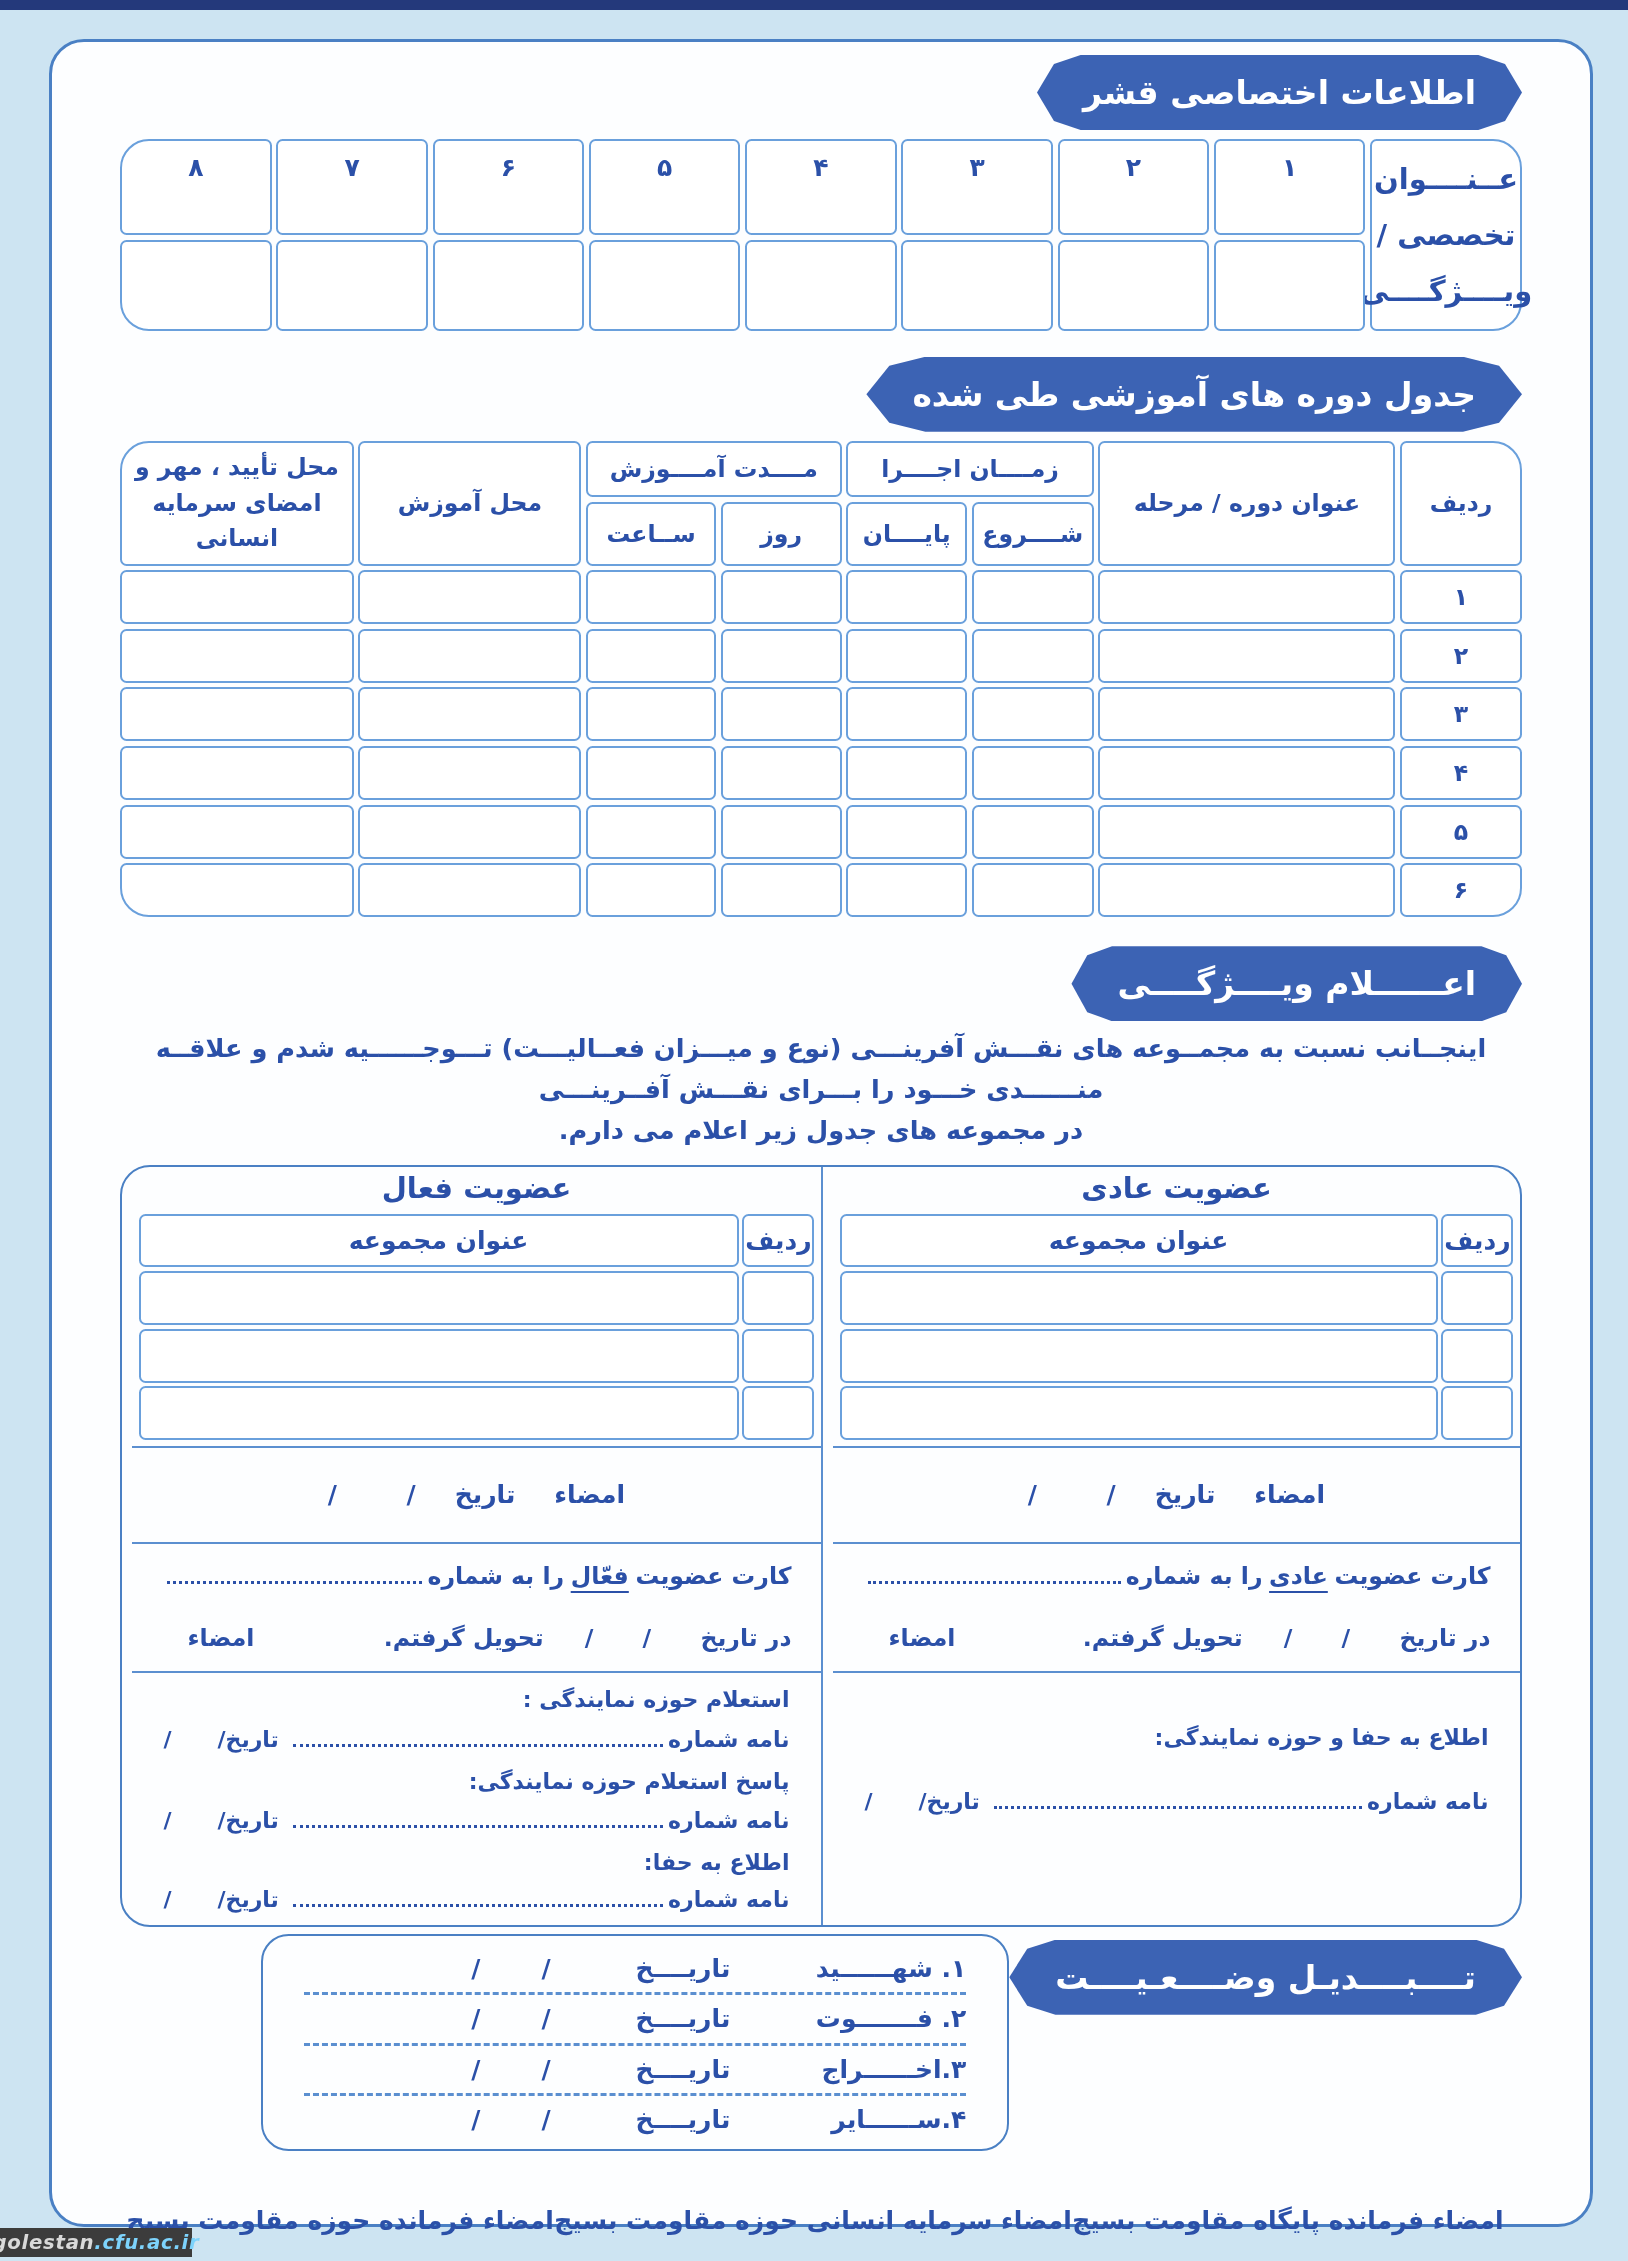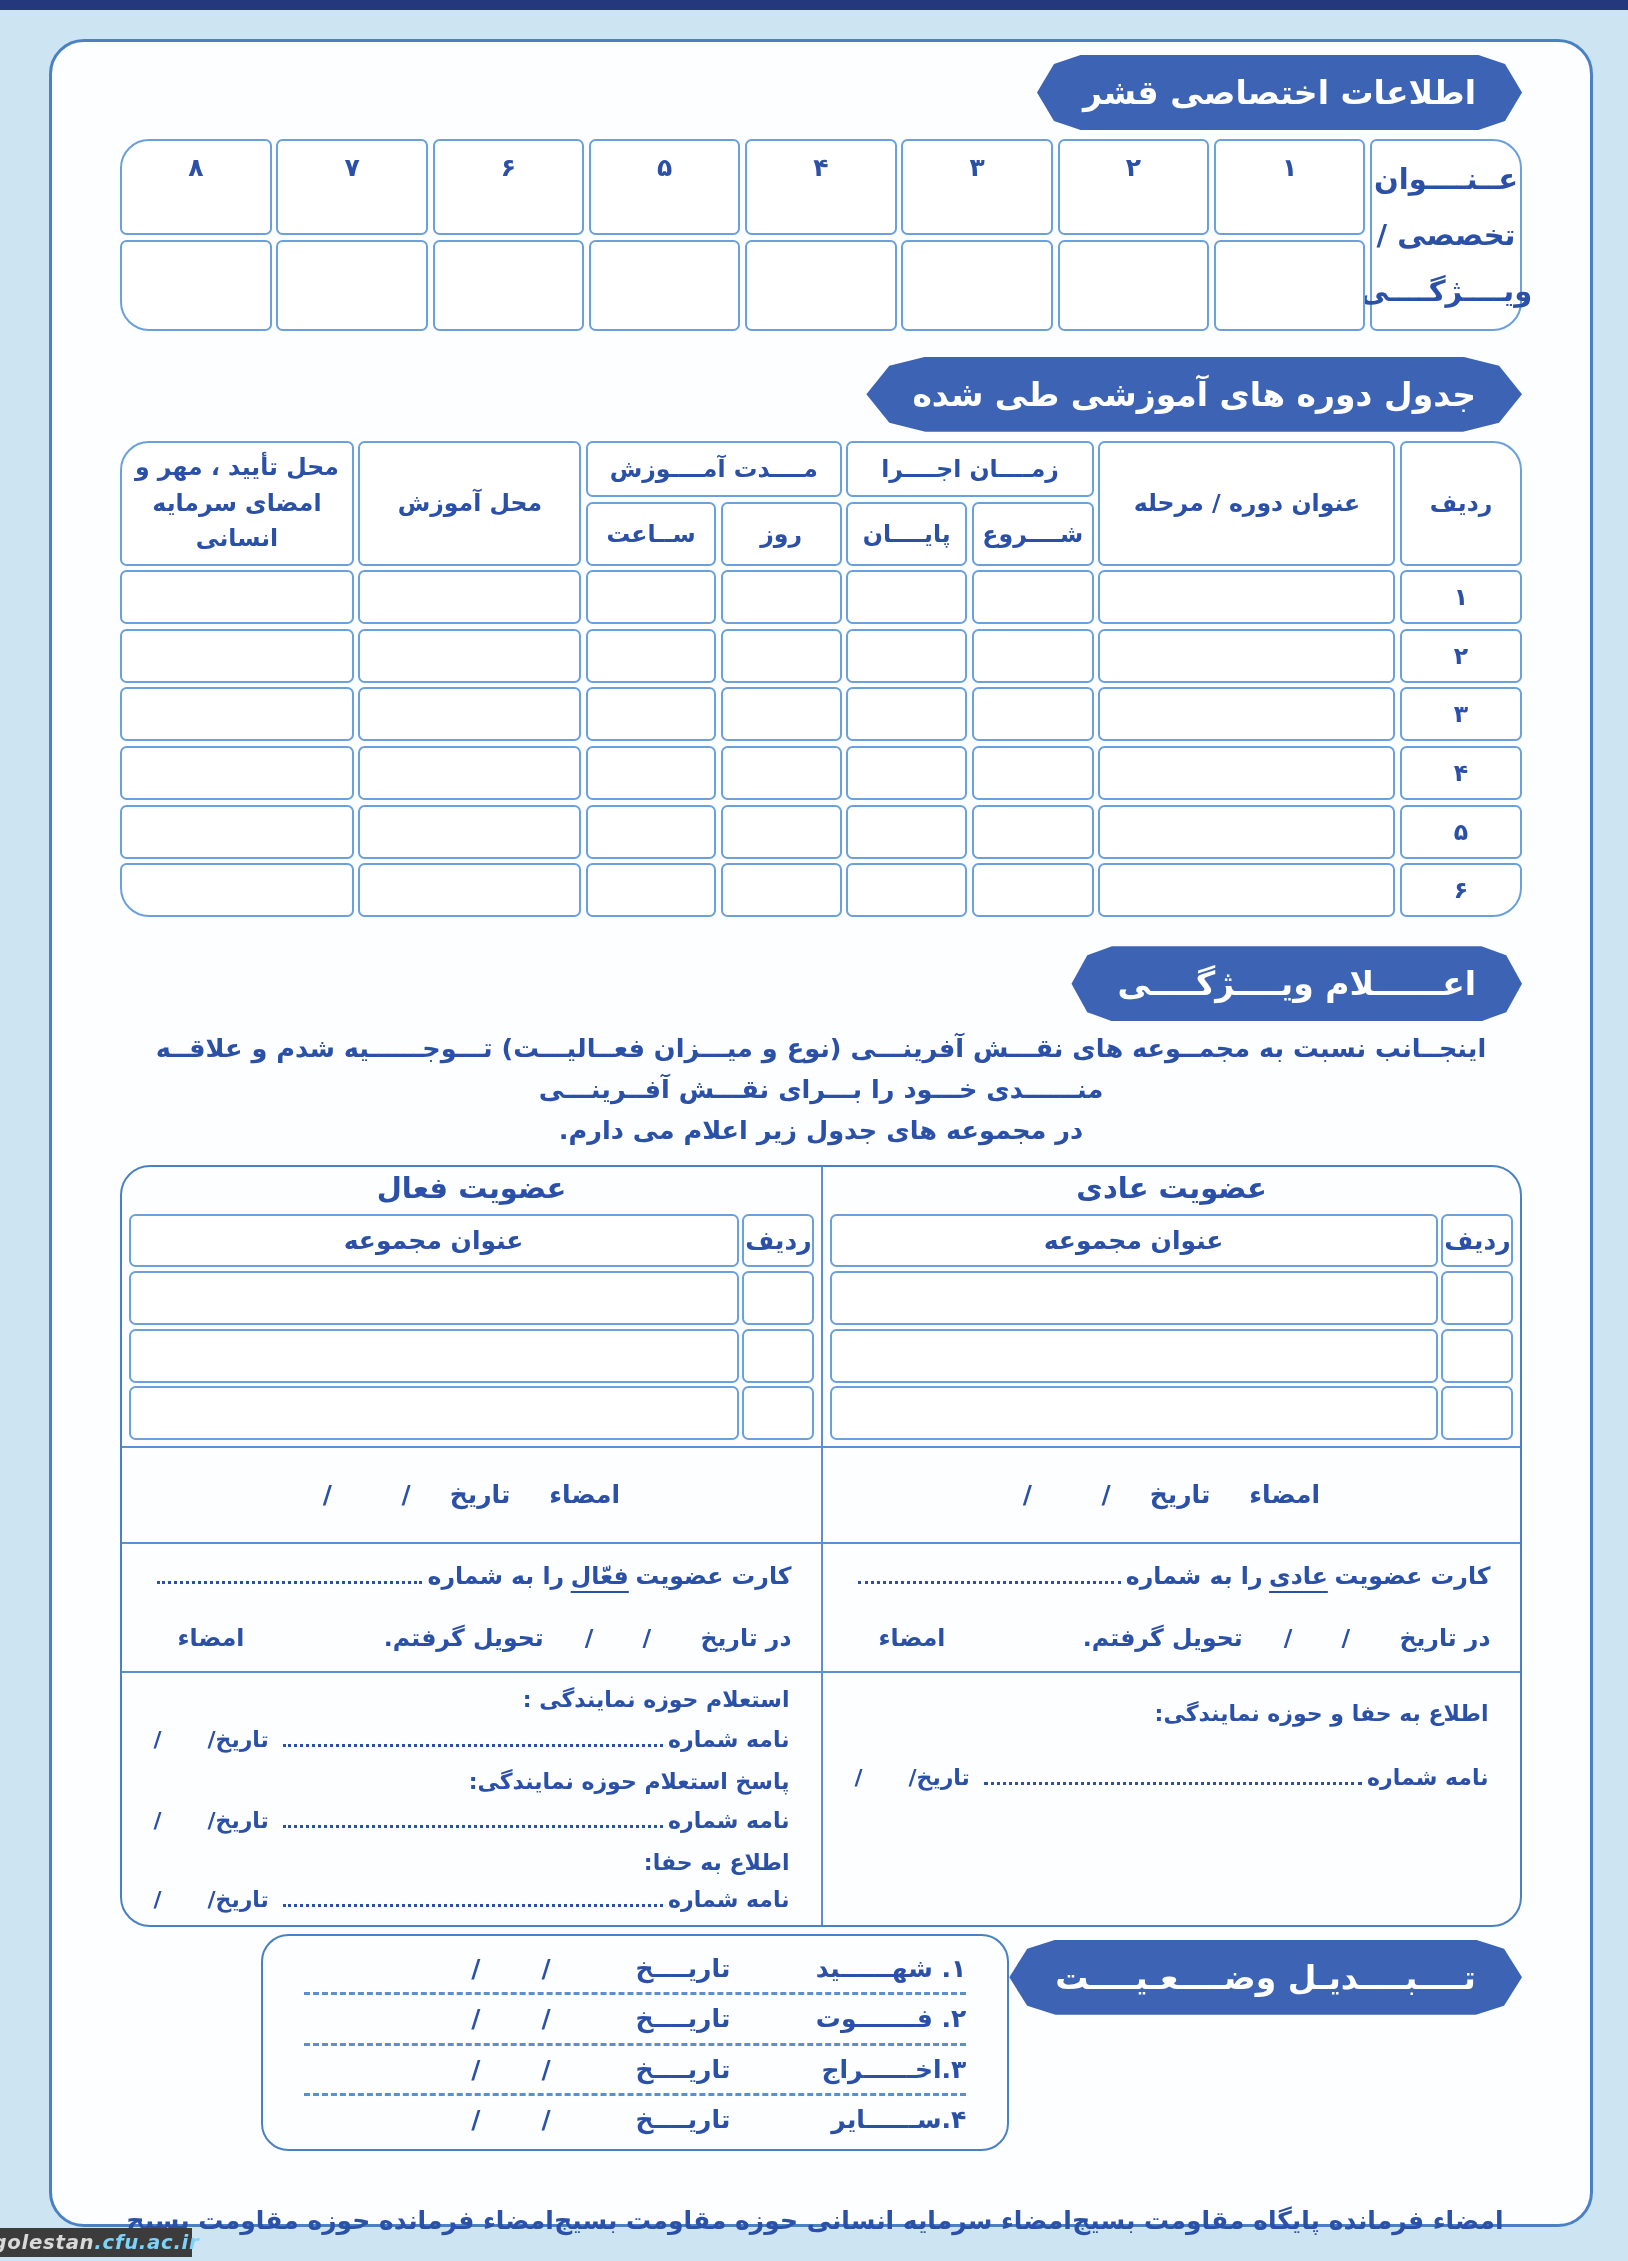--- a/index.html
+++ b/index.html
@@ -92,21 +92,21 @@
   
   .member{
     margin-top:14.4px;
     border:2.6px solid var(--outer);
     border-radius:30px;
     overflow:hidden;
     display:grid;
     direction:rtl;
     grid-template-columns:1fr 1fr;
   }
-  .half{display:flex;flex-direction:column;}
+  .half{display:flex;flex-direction:column;padding-left:10px;}
   .half.rt{border-left:2px solid var(--lineb);}
   .m-title{height:43px;display:flex;align-items:center;justify-content:center;font-size:29px;}
   .m-cells{padding:0 6.6px 5.3px 6.6px;}
   .m-grid{display:grid;direction:rtl;grid-template-columns:72px 1fr;gap:3.9px;margin-top:3.9px;}
   .m-grid .c{height:54px;}
   .m-grid.hdr .c{height:53px;}
   .m-head-label{font-size:25px;}
   .m-sign{
     height:96px;border-top:2px solid var(--lineb);
     display:flex;align-items:center;justify-content:center;
@@ -311,21 +311,21 @@
           <span class="u">عادی</span>
           <span>را به شماره</span>
           <span class="leader"></span>
         </div>
         <div class="card-l2">
           <span class="pre">در تاریخ      /      /     تحویل گرفتم.</span>
           <span>امضاء</span>
         </div>
       </div>
       <div class="m-inq">
-        <div style="margin-top:18px;">اطلاع به حفا و حوزه نمایندگی:</div>
+        <div style="margin-top:42px;">اطلاع به حفا و حوزه نمایندگی:</div>
         <div class="inq-line" style="margin-top:39px;">
           <span>نامه شماره</span>
           <span class="leader"></span>
           <span class="date">تاریخ</span>
           <span class="pre">/      /</span>
         </div>
       </div>
     </div>
 
     <div class="half">

